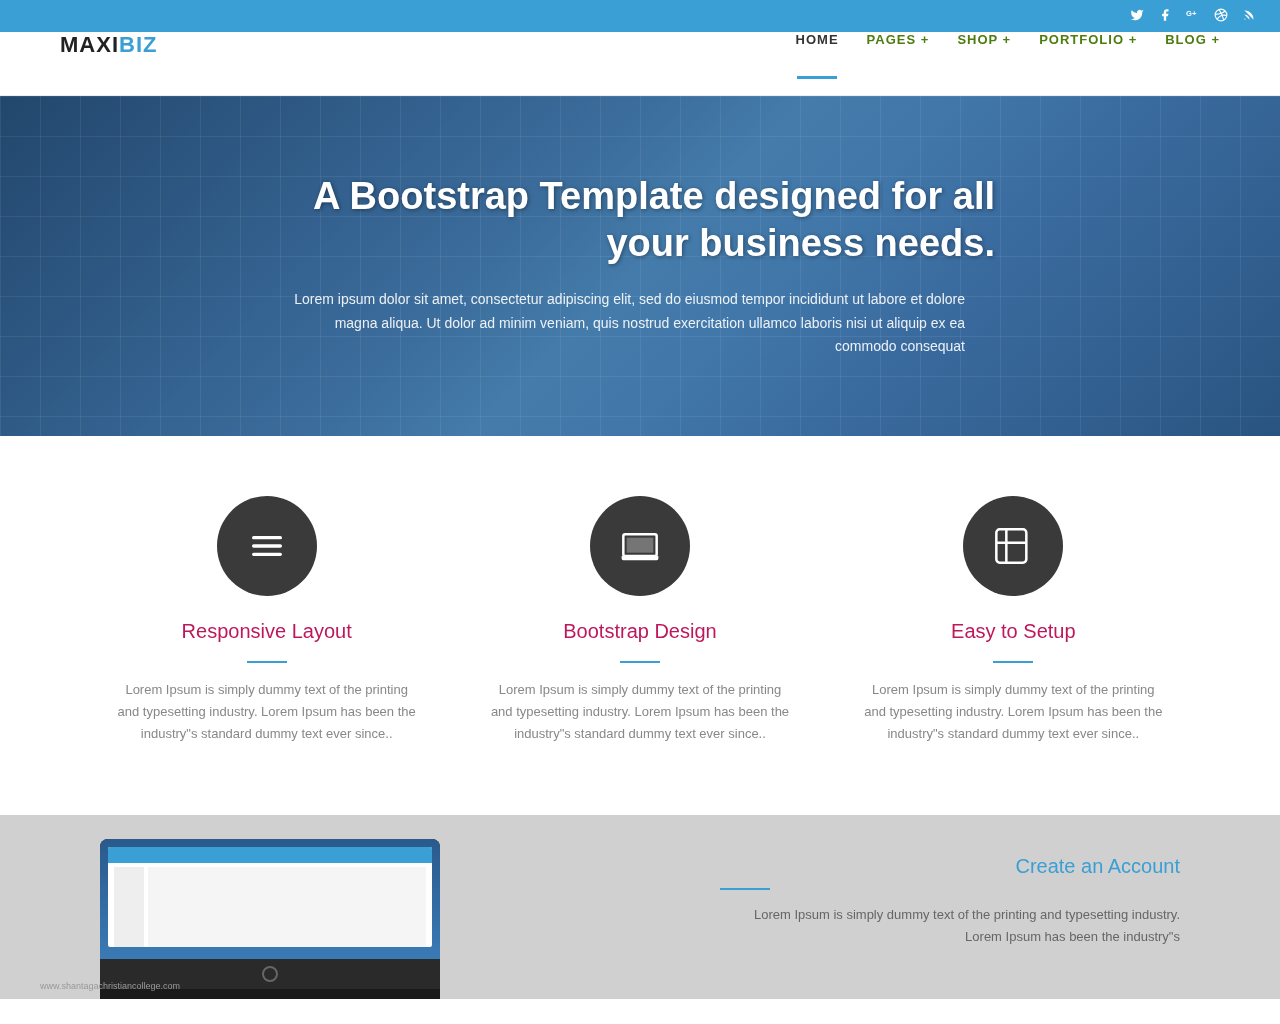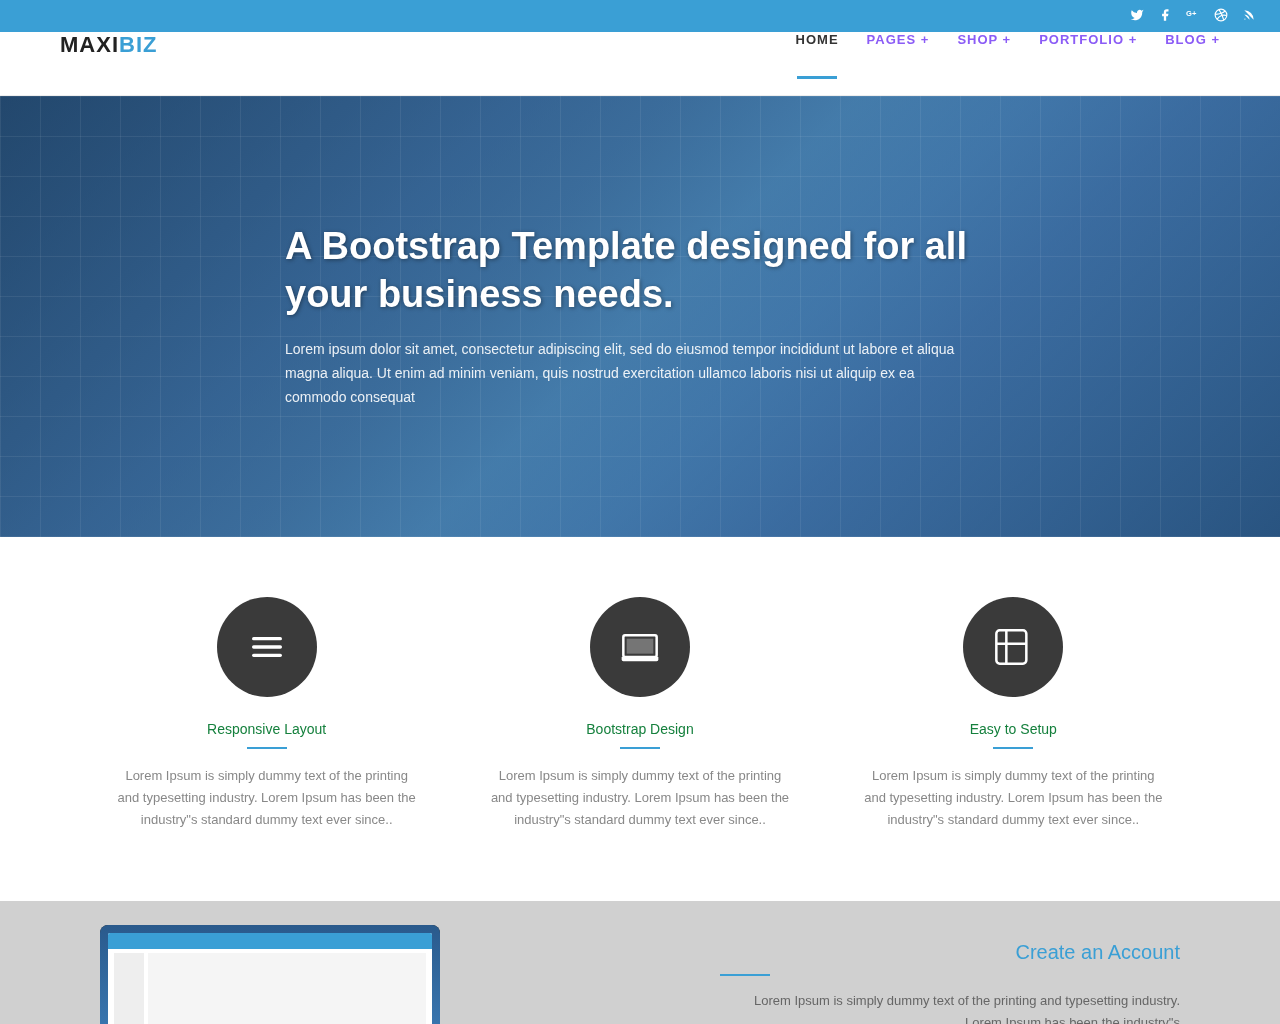--- a/index.html
+++ b/index.html
@@ -40,21 +40,21 @@
     .logo span.biz { color: #3a9fd5; }
 
     nav {
       display: flex;
       align-items: center;
       gap: 28px;
     }
     .nav-item {
       font-size: 13px;
       font-weight: 600;
-      color: #8b5cf6;
+      color: #4d7c0f;
       letter-spacing: 1px;
       text-transform: uppercase;
       cursor: pointer;
       padding-bottom: 4px;
       position: relative;
     }
     .nav-item.active {
       color: #333;
     }
     .nav-item.active::after {
@@ -64,28 +64,28 @@
       left: 50%;
       transform: translateX(-50%);
       width: 40px;
       height: 3px;
       background: #3a9fd5;
     }
 
     
     .hero {
       position: relative;
-      height: 441px;
+      height: 340px;
       background: #1a3a5c;
       overflow: hidden;
       display: flex;
       align-items: center;
       justify-content: center;
       flex-direction: column;
-      text-align: left;
+      text-align: right;
     }
     .hero-bg {
       position: absolute;
       inset: 0;
       background: linear-gradient(135deg, #1a3a5c 0%, #2a5a8c 40%, #3a7ab5 60%, #4a9ad5 100%);
       opacity: 0.85;
     }
     
     .hero-building {
       position: absolute;
@@ -153,24 +153,24 @@
       align-items: center;
       justify-content: center;
       margin-bottom: 24px;
     }
     .feature-icon-circle svg {
       width: 40px;
       height: 40px;
       fill: white;
     }
     .feature-title {
-      font-size: 14px;
-      color: #15803d;
+      font-size: 20px;
+      color: #be185d;
       font-weight: 400;
-      margin-bottom: 10px;
+      margin-bottom: 18px;
     }
     .feature-divider {
       width: 40px;
       height: 2px;
       background: #3a9fd5;
       margin: 0 auto 16px;
     }
     .feature-desc {
       font-size: 13px;
       color: #888;
@@ -326,21 +326,21 @@
     <div class="nav-item">BLOG +</div>
   </nav>
 </div>
 
 <div class="hero">
   <div class="hero-bg"></div>
   <div class="hero-building"></div>
   <div class="hero-grid"></div>
   <div class="hero-content">
     <h1 class="hero-title">A Bootstrap Template designed for all your business needs.</h1>
-    <p class="hero-desc">Lorem ipsum dolor sit amet, consectetur adipiscing elit, sed do eiusmod tempor incididunt ut labore et aliqua magna aliqua. Ut enim ad minim veniam, quis nostrud exercitation ullamco laboris nisi ut aliquip ex ea commodo consequat</p>
+    <p class="hero-desc">Lorem ipsum dolor sit amet, consectetur adipiscing elit, sed do eiusmod tempor incididunt ut labore et dolore magna aliqua. Ut dolor ad minim veniam, quis nostrud exercitation ullamco laboris nisi ut aliquip ex ea commodo consequat</p>
   </div>
 </div>
 
 <div class="features">
 
   <div class="feature-item">
     <div class="feature-icon-circle">
       <svg viewBox="0 0 24 24" fill="white">
         <rect x="3" y="6" width="18" height="2" rx="1"></rect>
         <rect x="3" y="11" width="18" height="2" rx="1"></rect>

